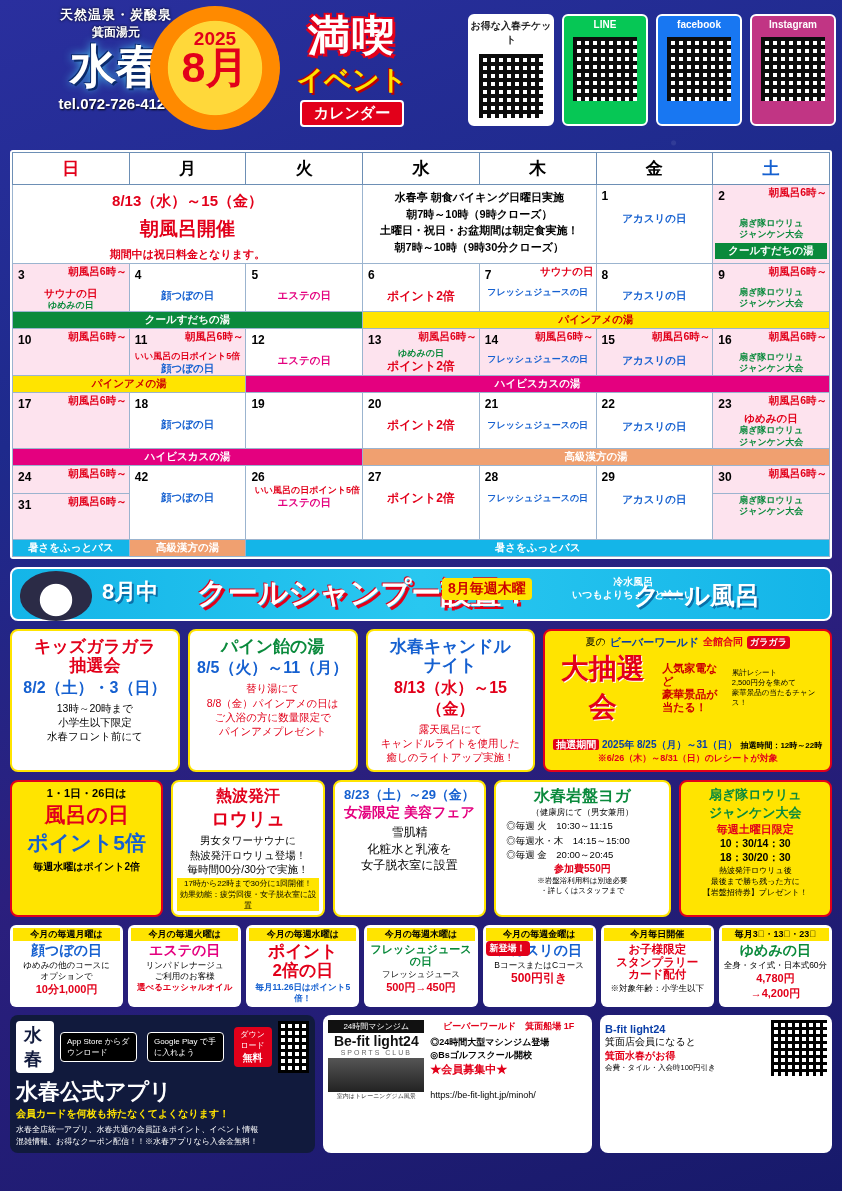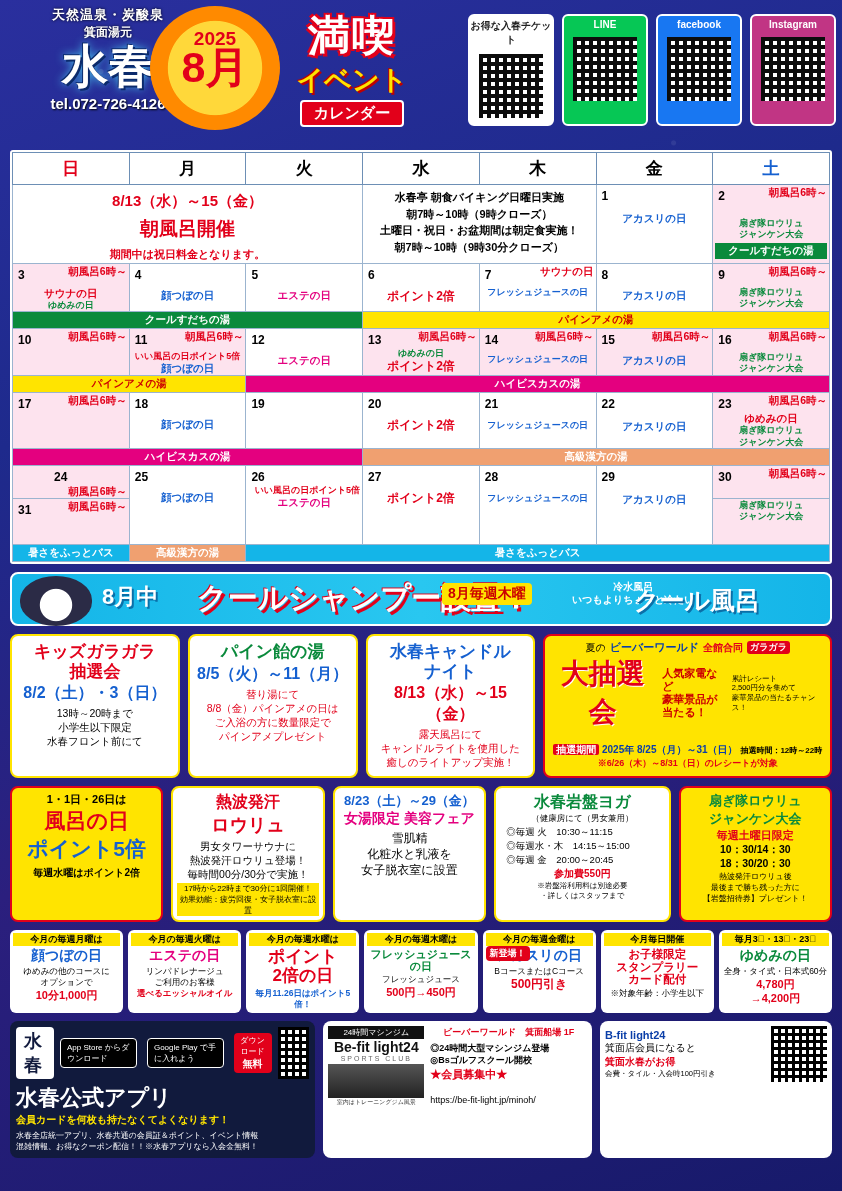--- a/index.html
+++ b/index.html
@@ -16,21 +16,21 @@
     width: 842px; height: 1191px;
     background:
       radial-gradient(circle at 12% 6%, rgba(255,255,255,0.10) 0 2px, transparent 3px),
       radial-gradient(circle at 80% 12%, rgba(255,255,255,0.08) 0 2px, transparent 3px),
       radial-gradient(circle at 40% 60%, rgba(255,255,255,0.05) 0 2px, transparent 3px),
       linear-gradient(160deg, #2a2f9e 0%, #1e2a8c 30%, #2b1f7e 60%, #171a6b 100%);
   }
   
   .header { position:relative; height: 148px; }
   .logo-block {
-    position:absolute; left:8px; top:6px; width:200px; height:128px;
+    position:absolute; left:16px; top:6px; width:200px; height:128px;
     text-align:center; color:#fff;
   }
   .logo-sub { font-size:13px; letter-spacing:1px; font-weight:bold; text-shadow:0 0 3px #000; }
   .logo-sub2 { font-size:12px; font-weight:bold; text-shadow:0 0 3px #000; }
   .logo-main {
     font-size:46px; font-weight:bold; line-height:1.0; margin-top:2px;
     color:#fff; text-shadow: 2px 2px 0 #0b2a6b, -1px -1px 0 #0b2a6b, 0 0 10px #4fe0ff;
   }
   .logo-tel { font-size:15px; font-weight:bold; margin-top:6px; text-shadow:1px 1px 2px #000; }
   .burst {
@@ -387,29 +387,29 @@
       <tr>
         <td colspan="3" style="height:14px;">
           <div class="bar" style="background:#e4007f;">ハイビスカスの湯</div>
         </td>
         <td colspan="4" style="height:14px;">
           <div class="bar" style="background:#f0a070;">高級漢方の湯</div>
         </td>
       </tr>
 
       <tr>
-        <td class="bg-pink" style="height:28px;padding-left:36px;">
+        <td class="bg-pink" style="height:28px;">
           <div class="cell">
             <span class="dnum">24</span>
             <span class="ev red" style="float:right;">朝風呂6時～</span>
           </div>
         </td>
         <td rowspan="2">
           <div class="cell">
-            <span class="dnum">25</span>
+            <span class="dnum">42</span>
             <div class="ev blue" style="margin-top:6px;">顔つぼの日</div>
           </div>
         </td>
         <td rowspan="2">
           <div class="cell">
             <span class="dnum">26</span>
             <span class="ev red small" style="float:right;">いい風呂の日ポイント5倍</span>
             <div class="ev pink" style="clear:both;margin-top:4px;">エステの日</div>
           </div>
         </td>

